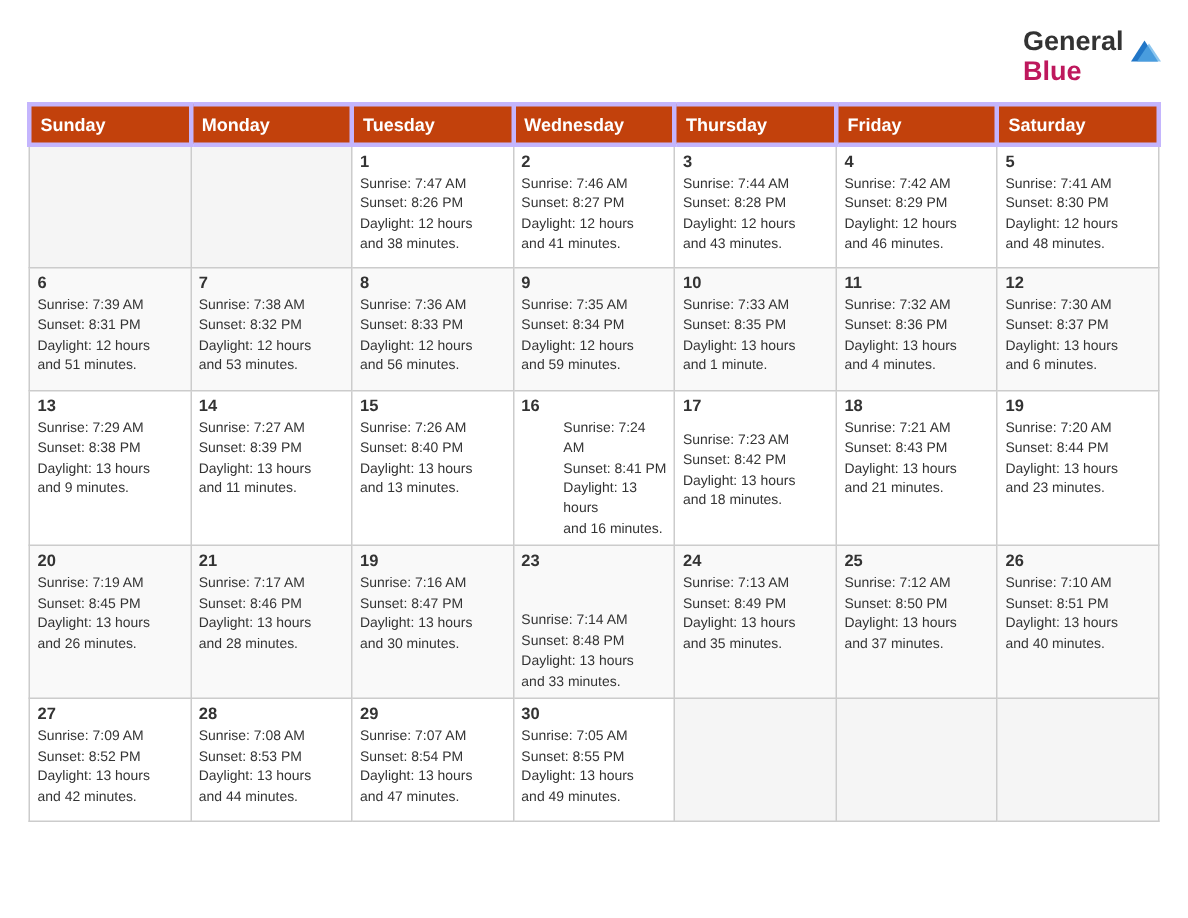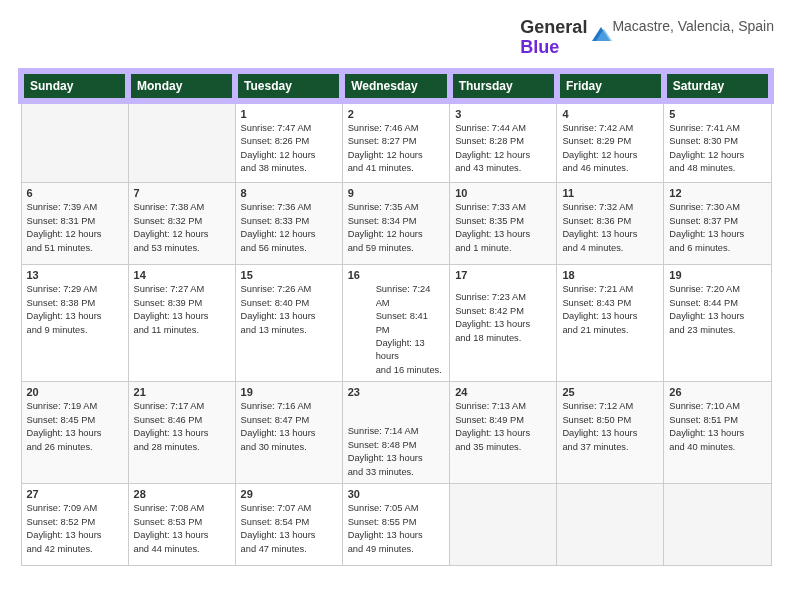--- a/index.html
+++ b/index.html
@@ -34,21 +34,21 @@
       line-height: 1.1;
     }
     .logo-general {
       font-size: 18px;
       font-weight: bold;
       color: #333;
     }
     .logo-blue {
       font-size: 18px;
       font-weight: bold;
-      color: #6d28d9;
+      color: #be185d;
     }
     .logo-icon {
       width: 22px;
       height: 22px;
       margin-left: 3px;
       margin-top: -8px;
     }
     .title-block {
       text-align: right;
     }
@@ -61,27 +61,27 @@
     .title-location {
       font-size: 14px;
       color: #555;
     }
     .calendar {
       width: 100%;
       border-collapse: collapse;
       flex: 1;
     }
     .calendar th {
-      background-color: #14532d;
+      background-color: #c2410c;
       color: white;
       text-align: left;
       padding: 5px 6px;
       font-size: 12px;
       font-weight: bold;
-      border: 6px solid #c4b5fd;
+      border: 3px solid #c4b5fd;
     }
     .calendar td {
       vertical-align: top;
       border: 1px solid #ccc;
       padding: 4px 5px;
       width: 108px;
       min-height: 80px;
       font-size: 9.5px;
       color: #333;
       background: #fff;
@@ -116,21 +116,20 @@
       <div class="logo-text">
         <span class="logo-general">General</span>
         <span class="logo-blue">Blue</span>
       </div>
       <svg class="logo-icon" viewBox="0 0 22 22">
         <polygon points="2,18 11,4 20,18" fill="#2176c7"></polygon>
         <polygon points="6,18 14,6 22,18" fill="#5baee8" opacity="0.7"></polygon>
       </svg>
     </div>
     <div class="title-block">
-      <div class="title-location">Macastre, Valencia, Spain</div>
     </div>
   </div>
 
   <table class="calendar">
     <thead>
       <tr>
       <th>Sunday</th>
           <th>Monday</th>
           <th>Tuesday</th>
           <th>Wednesday</th>

